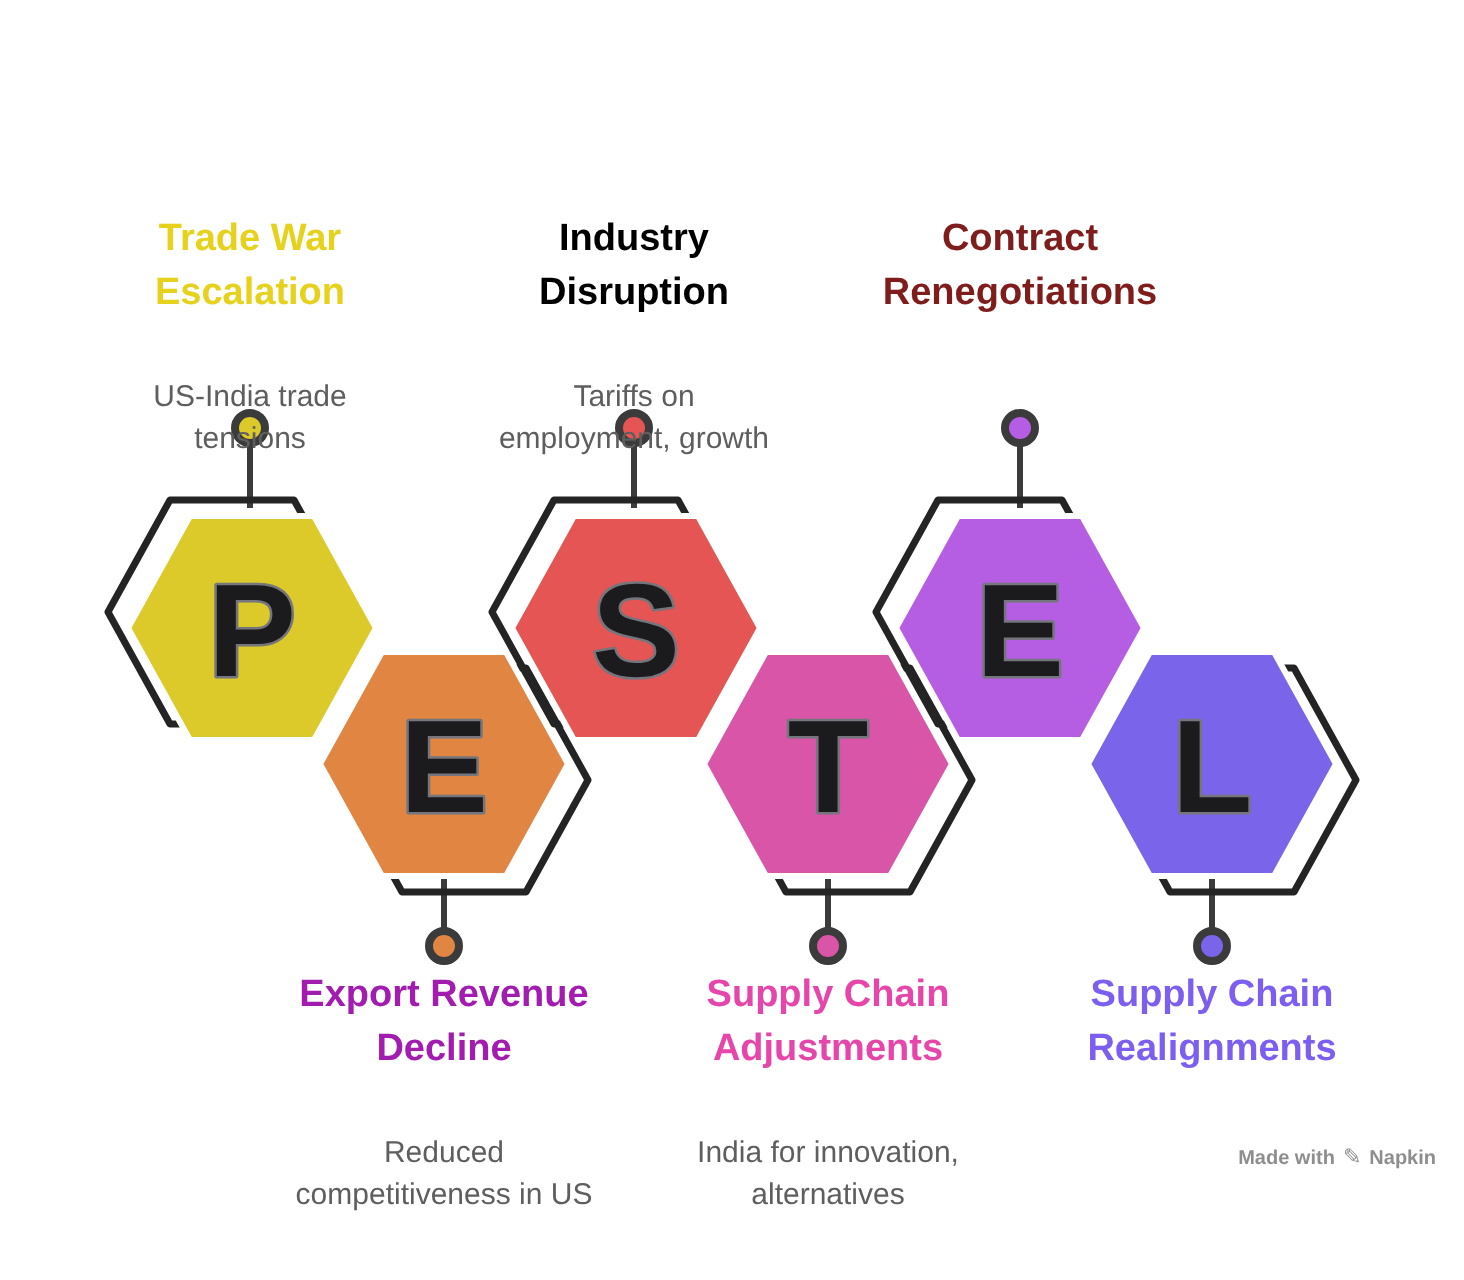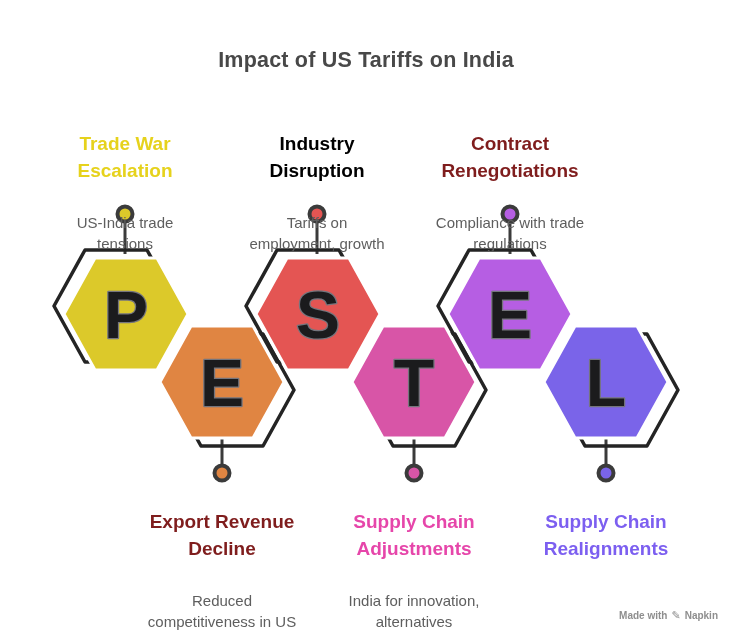--- a/index.html
+++ b/index.html
@@ -22,52 +22,50 @@
   svg text.hex-letter{
     font-family:"Liberation Sans","DejaVu Sans",sans-serif;
     font-weight:700;font-size:66px;
   }
   .label-col{
     position:absolute;width:210px;text-align:center;
   }
   .label-heading{
     font-size:19px;line-height:27px;font-weight:700;
     white-space:pre-line;
-    margin-top:24px;
   }
   .label-desc{
     margin-top:28px;
     font-size:15px;line-height:21px;font-weight:400;color:#5e5e5e;
     white-space:pre-line;
   }
   
   .hc-yellow{color:#e6d21c}
   .hc-red{color:#000000}
   .hc-purple{color:#7f1d1d}
-  .hc-orange{color:#7f1d1d}
+  .hc-orange{color:#a21caf}
   .hc-pink{color:#e646aa}
   .hc-violet{color:#7c5ff0}
   
   .top-col{top:106px}
   .bottom-col{top:484px}
   .col-t0{left:20px}.col-t1{left:212px}.col-t2{left:405px}
   .col-b0{left:117px}.col-b1{left:309px}.col-b2{left:501px}
   .watermark{
-    position:absolute;top:610px;right:14px;
+    position:absolute;top:574px;right:14px;
     display:flex;align-items:center;gap:4px;
     font-size:10px;color:#8e8e8e;font-weight:600;
   }
   .watermark .pen-icon{font-size:11px;line-height:1;color:#8e8e8e;}
 </style>
 </head>
 <body>
 
 <div id="canvas">
 
-  <div class="page-title">Impact of US Tariffs on India</div>
 
   <svg class="diagram-svg" width="732" height="640" viewBox="0 0 732 640">
 
     <g stroke="#3b3b3b" stroke-width="3">
       <line x1="125" y1="214" x2="125" y2="254"></line>
       <line x1="317" y1="214" x2="317" y2="254"></line>
       <line x1="510" y1="214" x2="510" y2="254"></line>
       <line x1="222" y1="438" x2="222" y2="473"></line>
       <line x1="414" y1="438" x2="414" y2="473"></line>
       <line x1="606" y1="438" x2="606" y2="473"></line>
@@ -118,22 +116,20 @@
   </div>
   <div class="label-col top-col col-t1">
     <div class="label-heading hc-red">Industry
 Disruption</div>
     <div class="label-desc">Tariffs on
 employment, growth</div>
   </div>
   <div class="label-col top-col col-t2">
     <div class="label-heading hc-purple">Contract
 Renegotiations</div>
-    <div class="label-desc">Compliance with trade
-regulations</div>
   </div>
 
   <div class="label-col bottom-col col-b0">
     <div class="label-heading hc-orange">Export Revenue
 Decline</div>
     <div class="label-desc">Reduced
 competitiveness in US</div>
   </div>
   <div class="label-col bottom-col col-b1">
     <div class="label-heading hc-pink">Supply Chain

